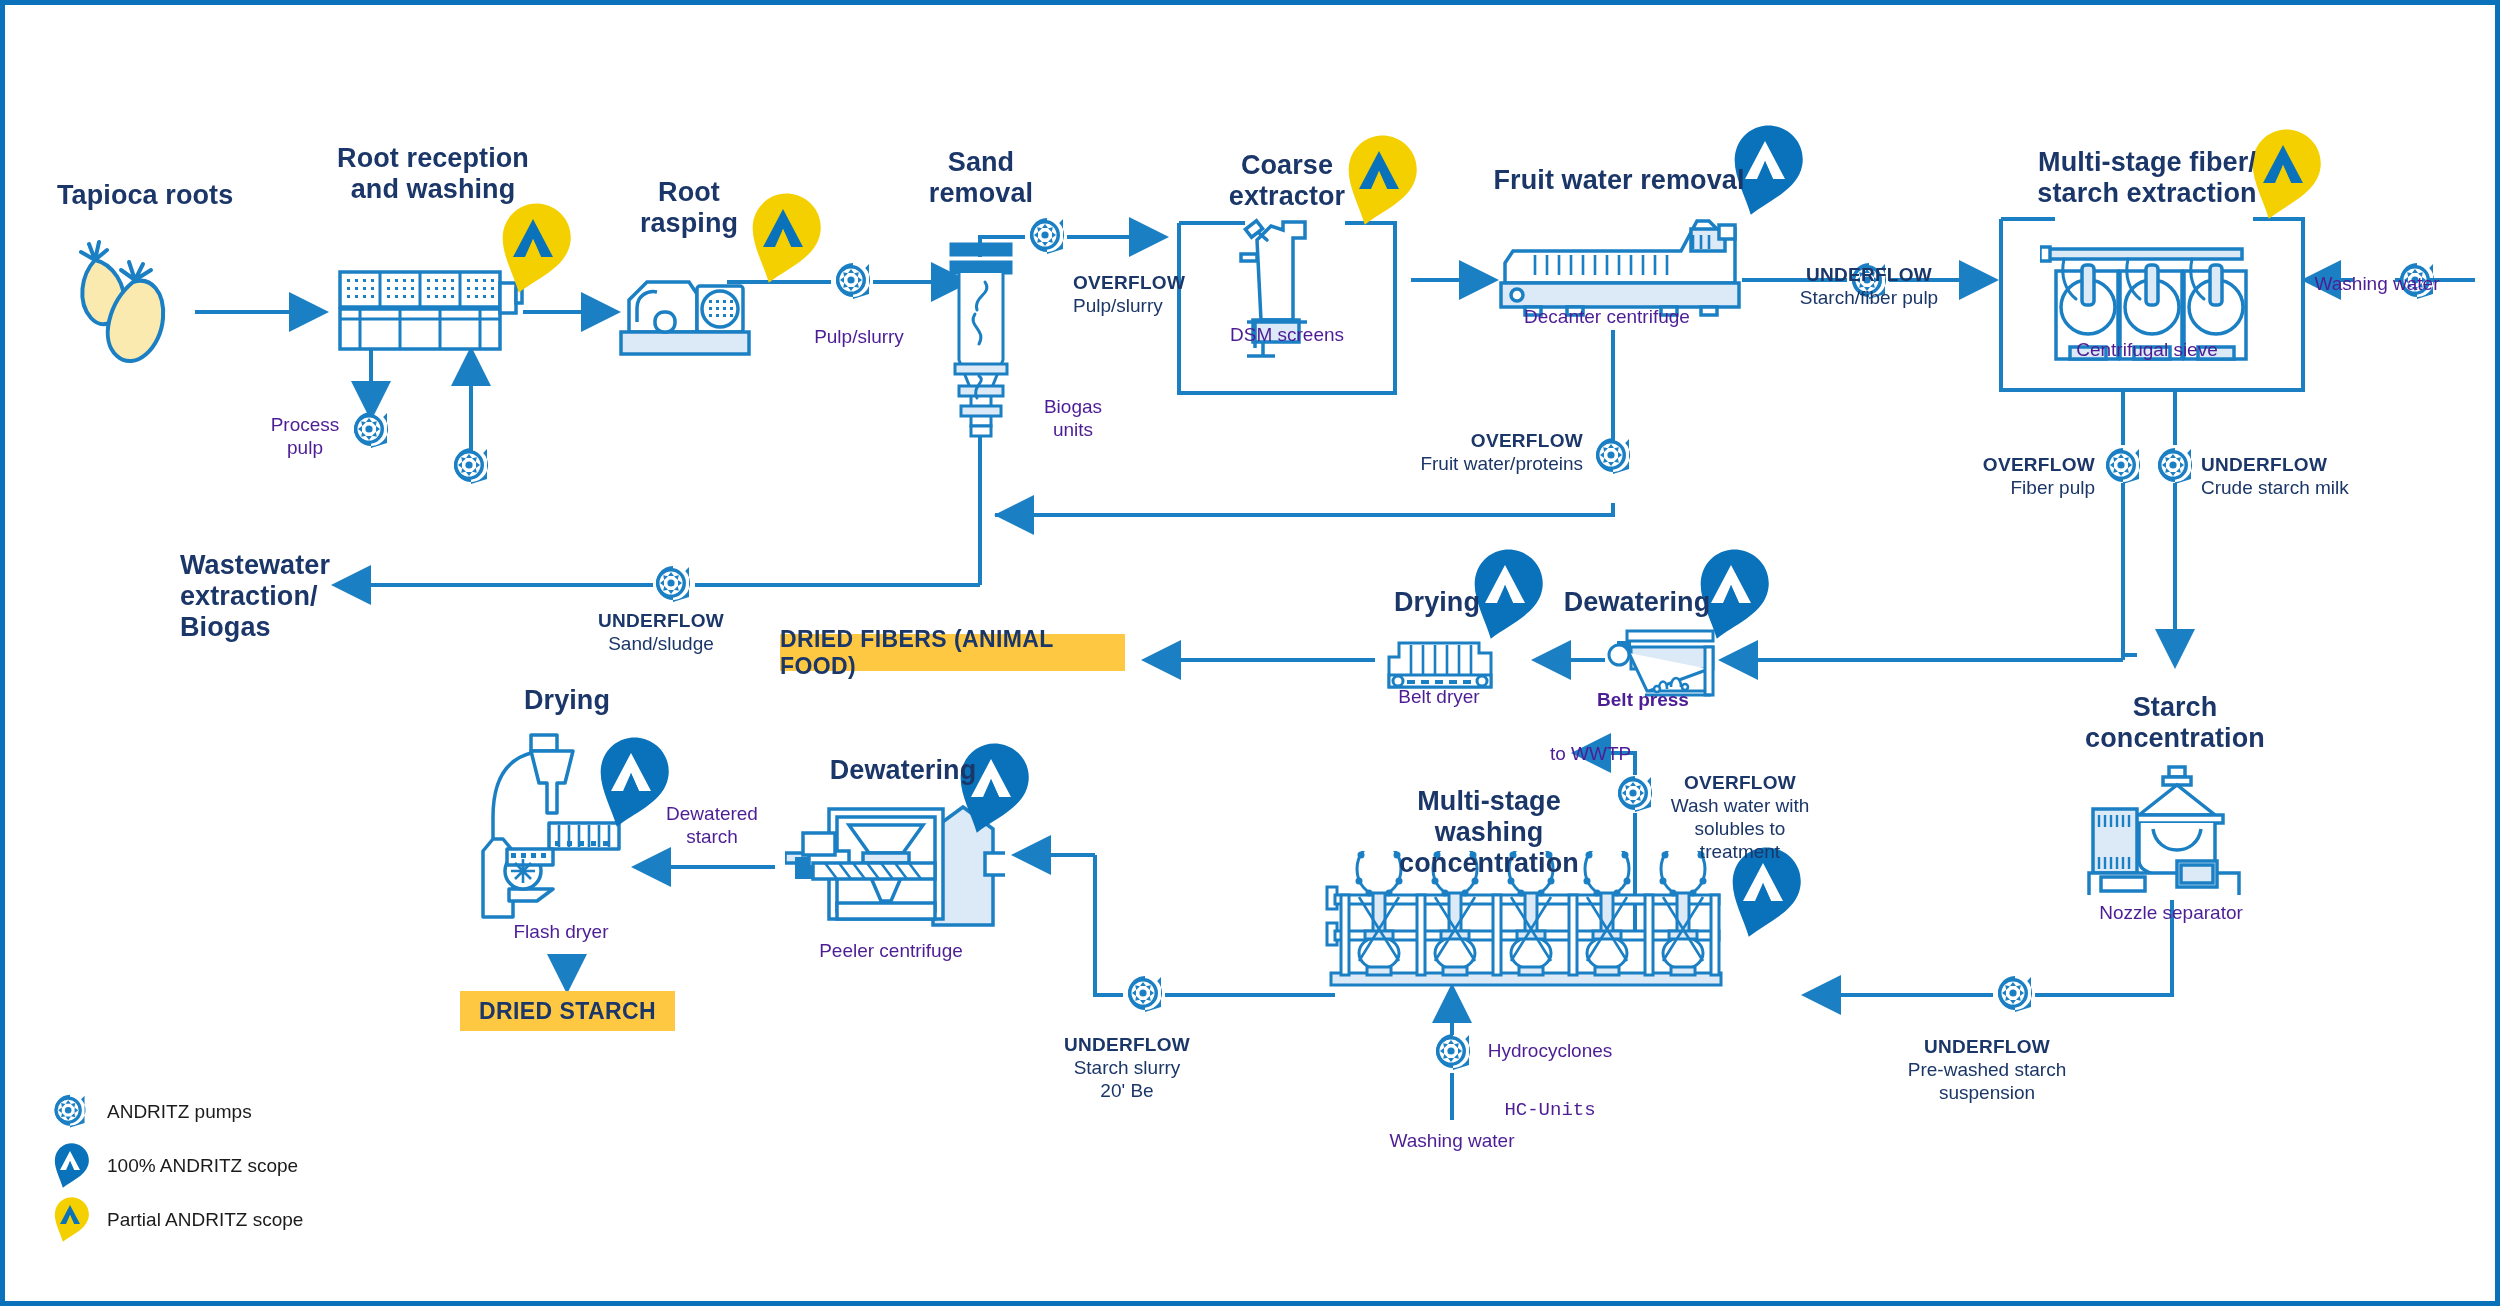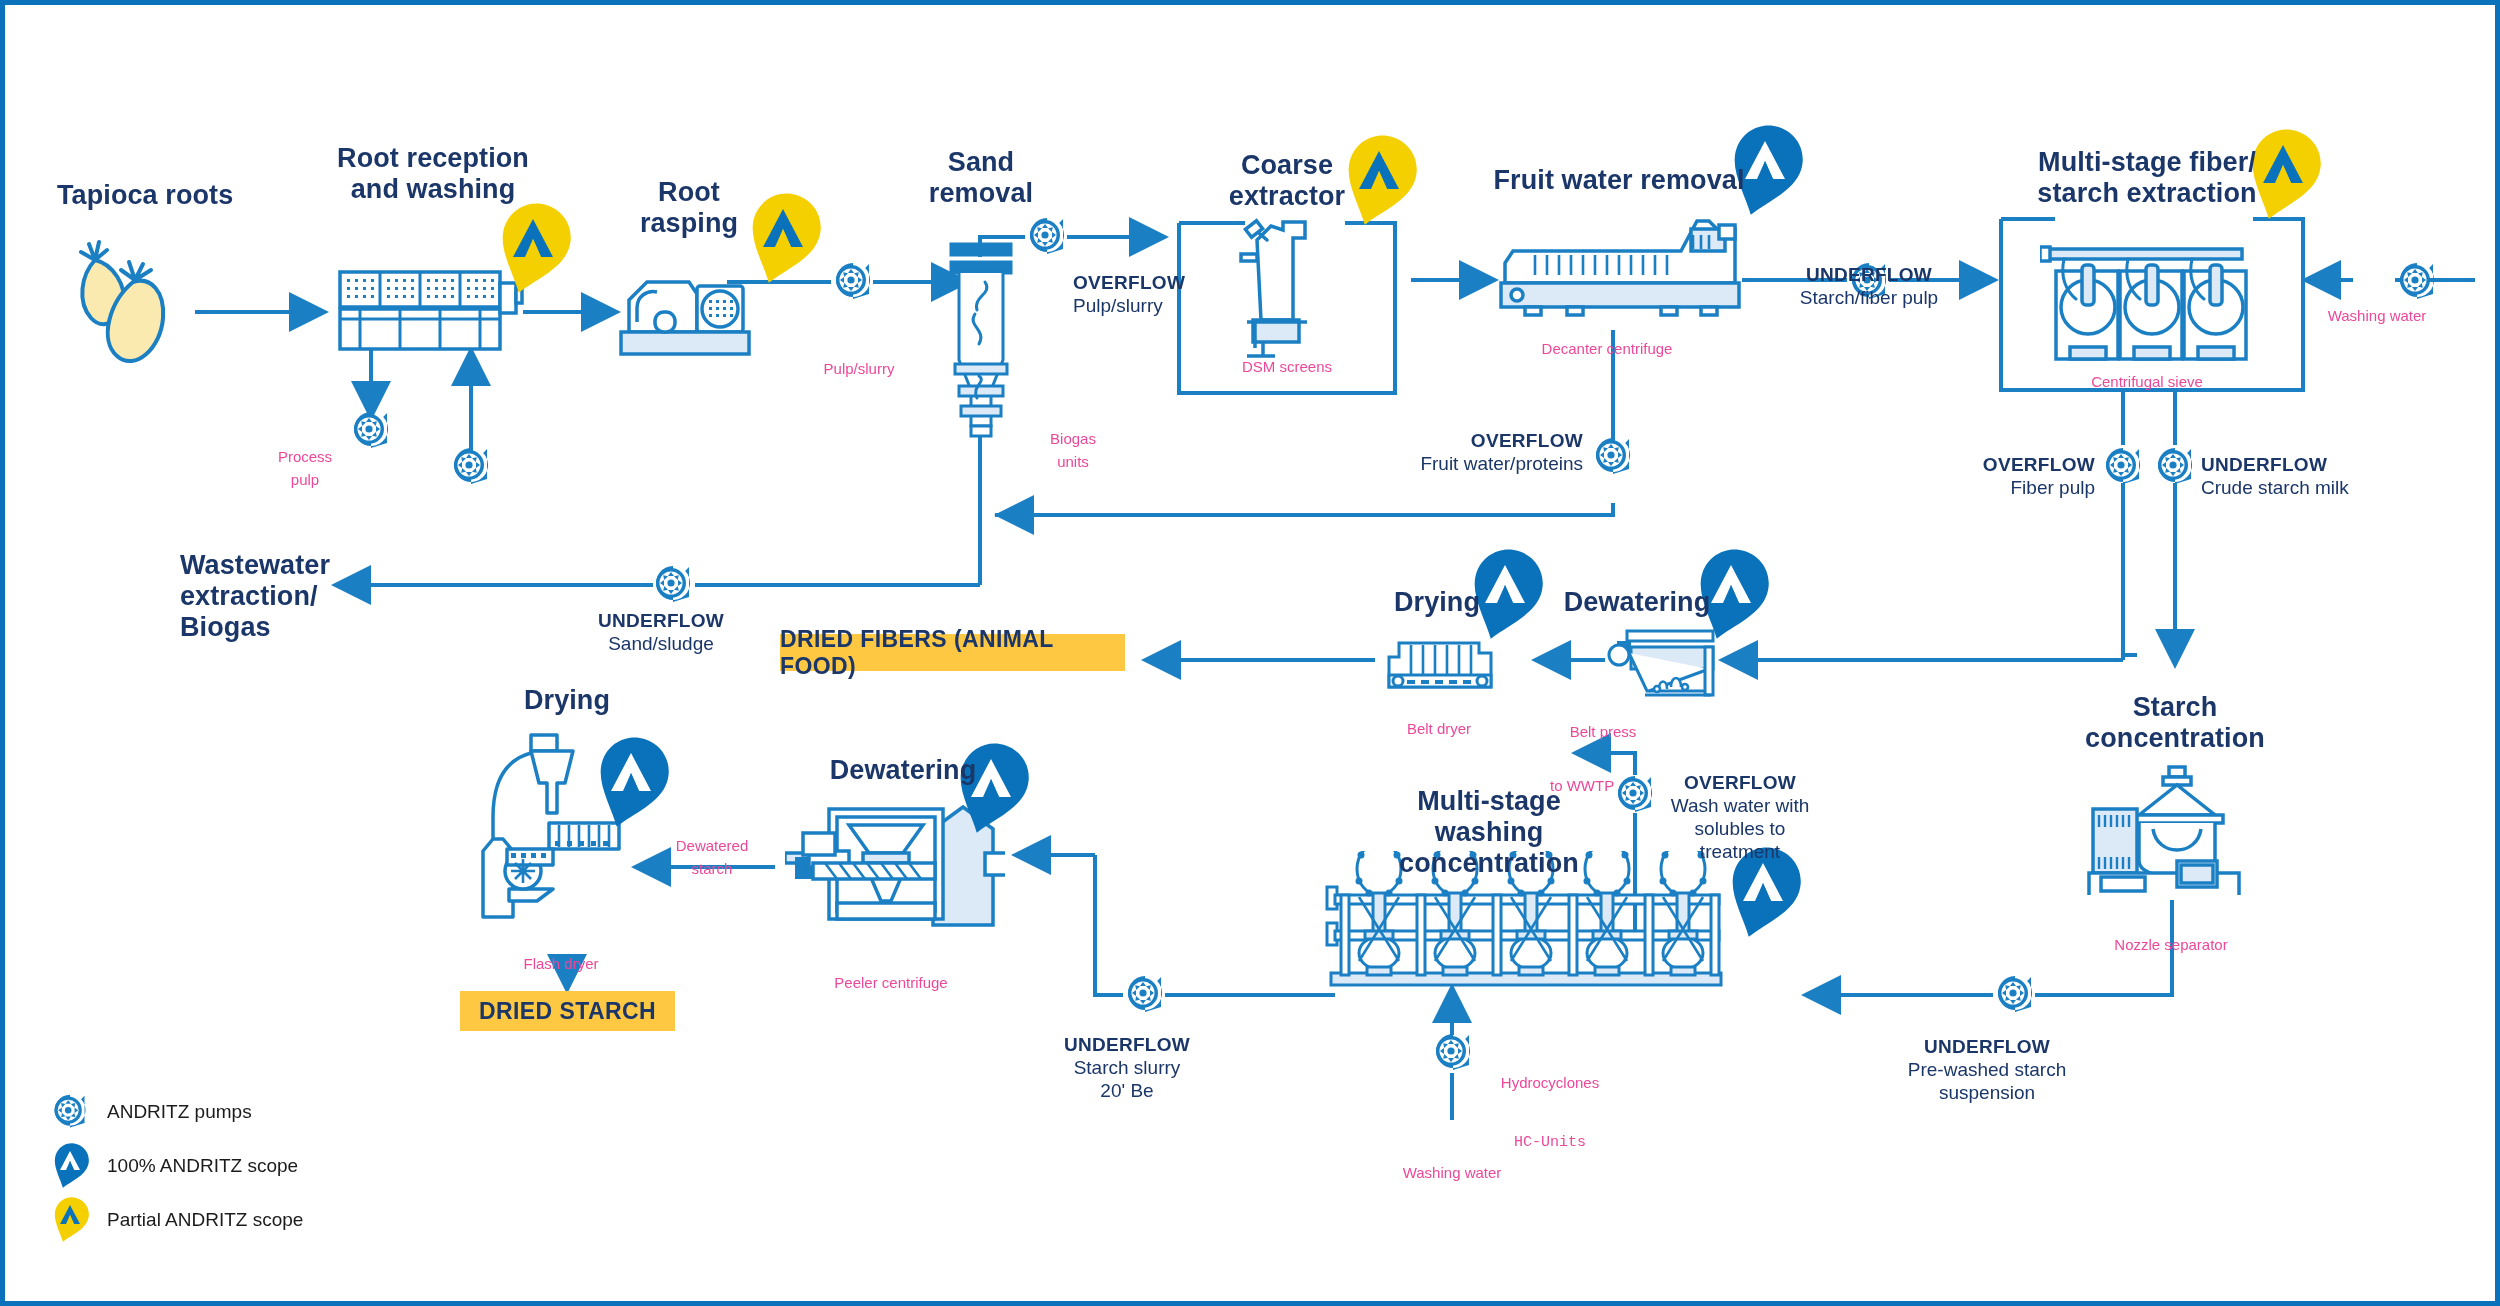--- a/index.html
+++ b/index.html
@@ -12,21 +12,21 @@
   #frame{
     position:absolute;left:0;top:0;width:2500px;height:1306px;
     border:5px solid #0a72ba;box-sizing:border-box;background:#fff;
   }
   #stage{position:absolute;left:0;top:0;width:2500px;height:1306px;}
   svg#wires{position:absolute;left:0;top:0;width:2500px;height:1306px;}
 
   .lbl{position:absolute;color:#1b3668;white-space:nowrap;}
   .hdr{font-weight:bold;font-size:27px;line-height:31px;letter-spacing:.1px;}
   .hdr.ctr{text-align:center;transform:translateX(-50%);}
-  .cap{font-size:15px;line-height:23px;color:#ec4899;margin-top:32px;}
+  .cap{font-size:19px;line-height:23px;color:#4c1d95;}
   .cap.ctr{text-align:center;transform:translateX(-50%);}
   .flow{font-size:19px;line-height:23px;color:#1b3668;}
   .flow.ctr{text-align:center;transform:translateX(-50%);}
   .flow .k{font-weight:bold;letter-spacing:.3px;}
   .flow.rt{text-align:right;transform:translateX(-100%);}
 
   .ybox{
     position:absolute;background:#ffc843;color:#1b3668;
     font-weight:bold;font-size:23px;letter-spacing:.4px;
     display:flex;align-items:center;justify-content:center;
@@ -889,21 +889,21 @@
 
 <div class="lbl hdr" style="left:175px;top:545px;">Wastewater</div>
 <div class="lbl hdr" style="left:175px;top:576px;">extraction/</div>
 <div class="lbl hdr" style="left:175px;top:607px;">Biogas</div>
 
 <div class="ybox" style="left:775px;top:629px;width:345px;height:37px;">DRIED FIBERS (ANIMAL FOOD)</div>
 
 <div class="lbl hdr ctr" style="left:1432px;top:582px;">Drying</div>
 <div class="lbl cap ctr" style="left:1434px;top:680px;">Belt dryer</div>
 <div class="lbl hdr ctr" style="left:1632px;top:582px;">Dewatering</div>
-<div class="lbl cap ctr" style="left:1598px;top:683px;">Belt press</div>
+<div class="lbl cap ctr" style="left:1638px;top:683px;font-weight:bold;">Belt press</div>
 
 <div class="lbl hdr ctr" style="left:2170px;top:687px;">Starch</div>
 <div class="lbl hdr ctr" style="left:2170px;top:718px;">concentration</div>
 <div class="lbl cap ctr" style="left:2166px;top:896px;">Nozzle separator</div>
 <div class="lbl flow ctr" style="left:1982px;top:1030px;">
   <div class="k">UNDERFLOW</div>
   <div>Pre-washed starch</div>
   <div>suspension</div>
 </div>
 

